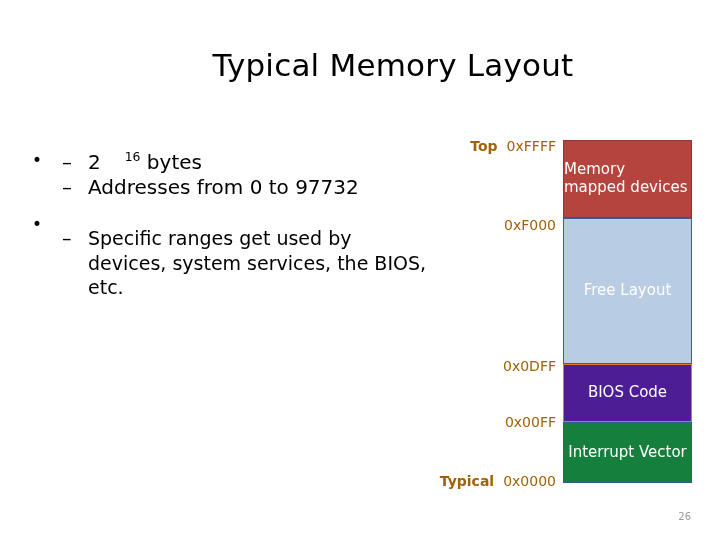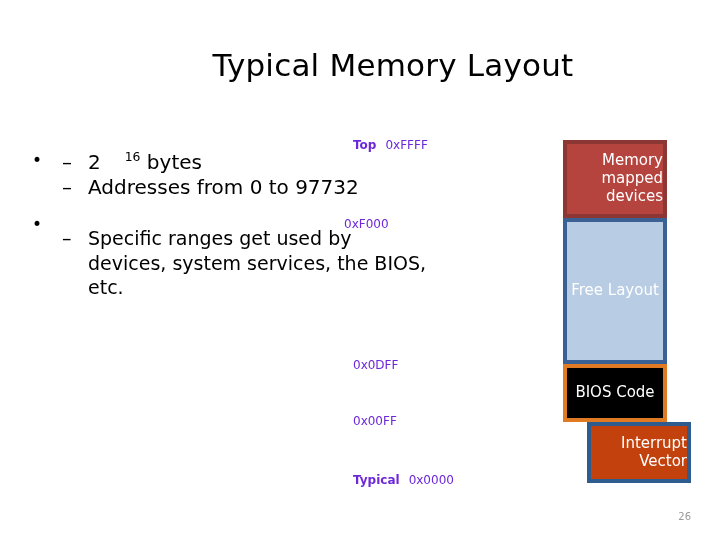--- a/index.html
+++ b/index.html
@@ -100,71 +100,70 @@
   #memory-diagram {
     position: absolute;
     left: 563px;
     top: 140px;
     width: 122px;
     height: 344px;
   }
   .mem-block {
     position: absolute;
     left: 0;
-    width: 104px;
+    width: 129px;
     box-sizing: border-box;
-    border: 4px solid #0ea5e9;
+    border: 1px solid #0ea5e9;
     display: flex;
     align-items: center;
     justify-content: center;
-    text-align: right;
+    text-align: left;
     color: #ffffff;
     font-size: 15px;
     line-height: 1.18;
   }
   #block-mmio {
     top: 0;
     height: 78px;
     background: #B5443F;
     border-color: #8C3733;
   }
   #block-free {
     top: 78px;
     height: 146px;
     background: #B8CCE4;
     border-color: #3A6094;
   }
   #block-bios {
     top: 224px;
     height: 58px;
-    background: #000000;
+    background: #4c1d95;
     border-color: #E07A23;
   }
   #block-ivt {
     top: 282px;
     height: 61px;
-    background: #c2410c;
+    background: #15803d;
     border-color: #2F5C8F;
-    margin-left: 24px;
   }
 
   
   .addr-label {
     position: absolute;
-    text-align: left;
-    font-size: 12px;
-    color: #6d28d9;
+    text-align: right;
+    font-size: 14px;
+    color: #a16207;
     white-space: nowrap;
   }
   .addr-label .edge-name {
     font-weight: bold;
     margin-right: 9px;
   }
   #addr-top    { left: 353px; top: 138px; width: 203px; }
-  #addr-f000   { left: 344px; top: 217px; width: 203px; }
+  #addr-f000   { left: 353px; top: 217px; width: 203px; }
   #addr-0dff   { left: 353px; top: 358px; width: 203px; }
   #addr-00ff   { left: 353px; top: 414px; width: 203px; }
   #addr-bottom { left: 353px; top: 473px; width: 203px; }
 
   
   #page-number {
     position: absolute;
     right: 29px;
     bottom: 18px;
     font-size: 10px;

